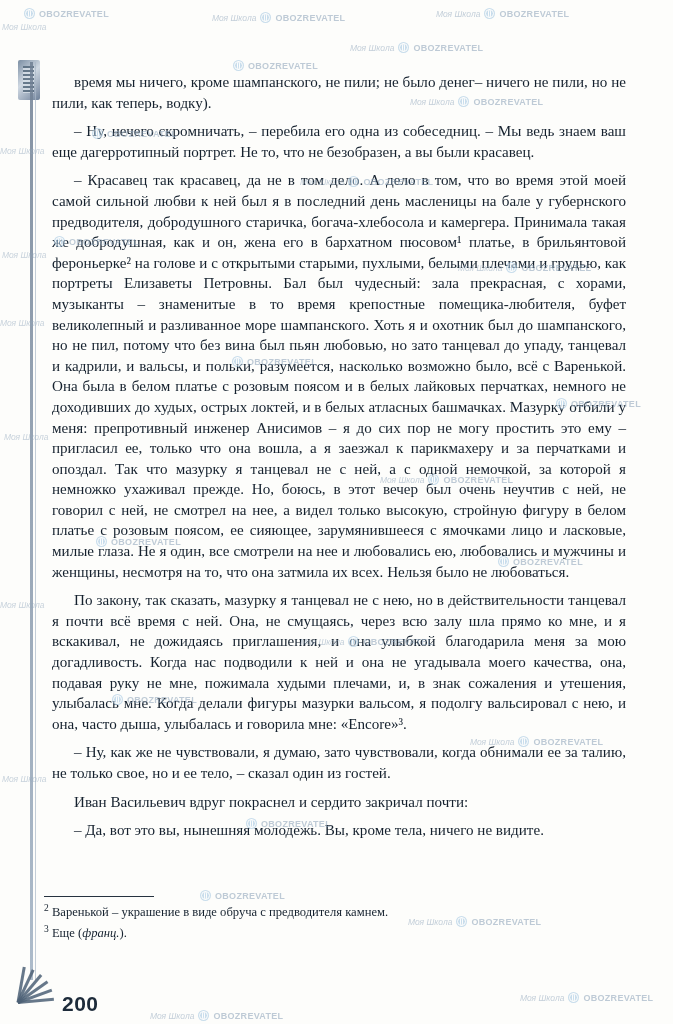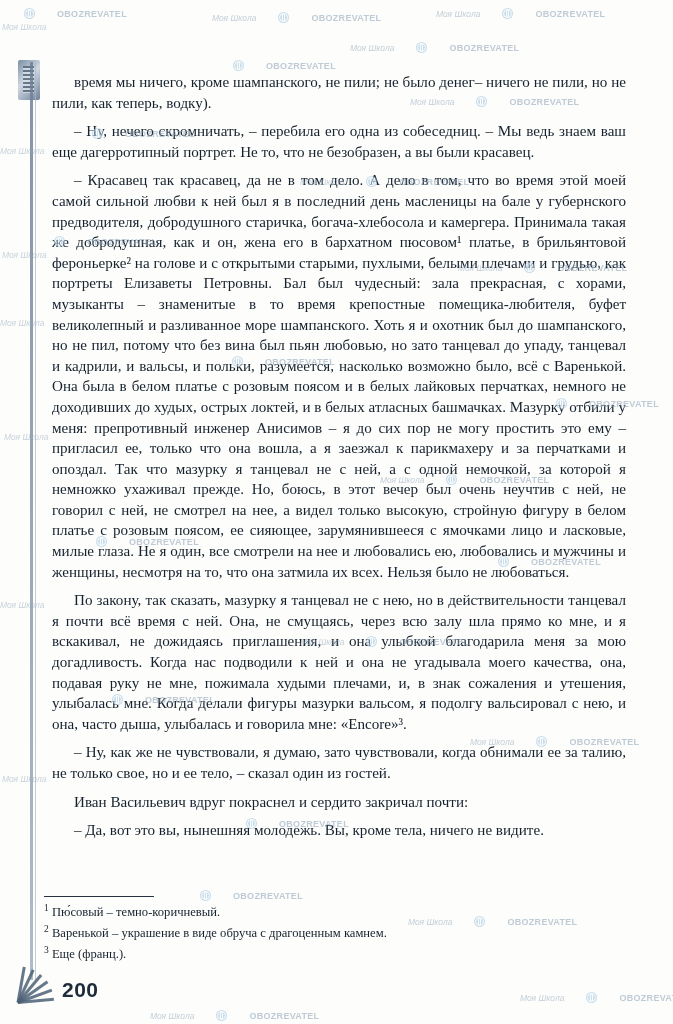--- a/index.html
+++ b/index.html
@@ -119,40 +119,40 @@
     line-height: 17px;
     color: #16222f;
   }
   #footnotes p {
     margin: 0;
   }
   .fn-num {
     font-size: 9.5px;
     vertical-align: super;
   }
-  .it { }
+  .it { font-style: italic; }
 
   
   .page-number {
     position: absolute;
     left: 62px;
-    bottom: 22px;
+    bottom: 8px;
     font-family: "Liberation Sans", sans-serif;
     font-size: 21px;
     font-weight: bold;
     color: #1d2b3a;
     letter-spacing: .5px;
   }
 
   
   .wm {
     position: absolute;
     display: flex;
     align-items: center;
-    gap: 22px;
+    gap: 4px;
     font-family: "Liberation Sans", sans-serif;
     font-size: 9px;
     color: #8fa5bb;
     opacity: .55;
     white-space: nowrap;
     pointer-events: none;
     user-select: none;
   }
   .wm .school {
     font-style: italic;
@@ -211,26 +211,22 @@
     <p class="indent"><span>По закону, так сказать, мазурку я танцевал не с нею, но в действительности танцевал я почти всё время с ней. Она, не смущаясь, через всю залу шла прямо ко мне, и я вскакивал, не дожидаясь приглашения, и она улыбкой благодарила меня за мою догадливость. Когда нас подводили к ней и она не угадывала моего качества, она, подавая руку не мне, пожимала худыми плечами, и, в знак сожаления и утешения, улыбалась мне. Когда делали фигуры мазурки вальсом, я подолгу вальсировал с нею, и она, часто дыша, улыбалась и говорила мне: «Encore»³.</span></p>
     <p class="indent"><span>– Ну, как же не чувствовали, я думаю, зато чувствовали, когда обнимали ее за талию, не только свое, но и ее тело, – сказал один из гостей.</span></p>
     <p class="indent"><span>Иван Васильевич вдруг покраснел и сердито закричал почти:</span></p>
     <p class="indent"><span>– Да, вот это вы, нынешняя молодежь. Вы, кроме тела, ничего не видите.</span></p>
   </div>
 
   <div class="fn-rule"></div>
 
   <div id="footnotes">
     <p>
-      <span class="fn-num">1</span>
-      <span>Пю́совый</span><span> – темно-коричневый.</span>
-    </p>
-    <p>
       <span class="fn-num">2</span>
-      <span>Варенькой</span><span> – украшение в виде обруча с драгоценным камнем.</span>
+      <span>Варенькой</span><span> – украшение в виде обруча с предводителя камнем.</span>
     </p>
     <p>
       <span class="fn-num">3</span>
       <span>Еще</span><span> (</span><span class="it">франц.</span><span>).</span>
     </p>
   </div>
 
   <div class="fan">
     <i style="transform: rotate(-5deg);"></i>
     <i style="transform: rotate(-20deg);"></i>

